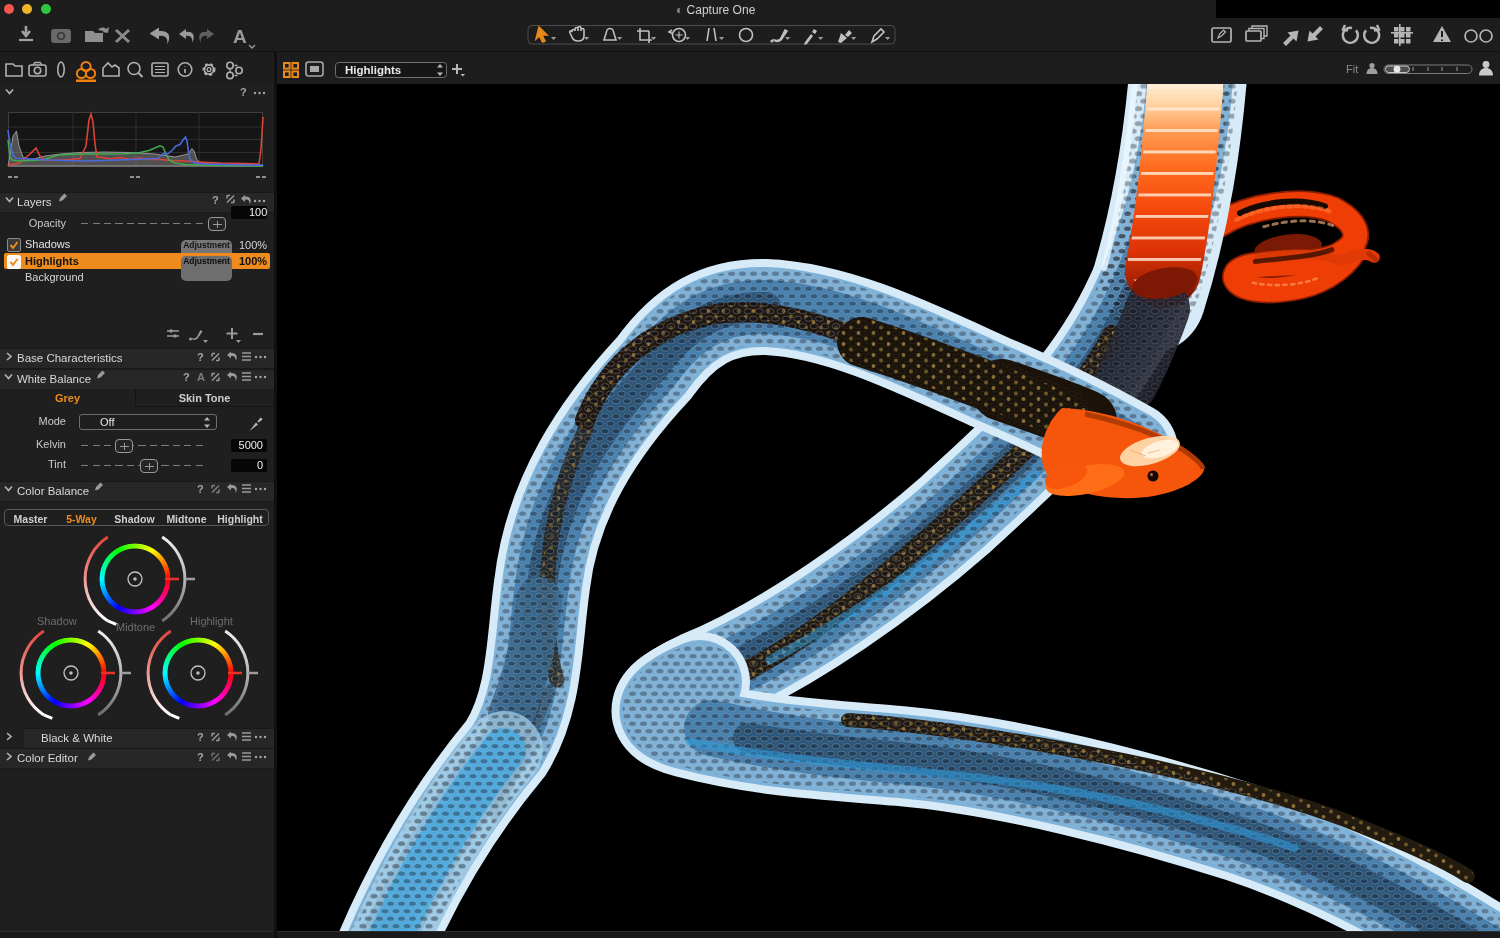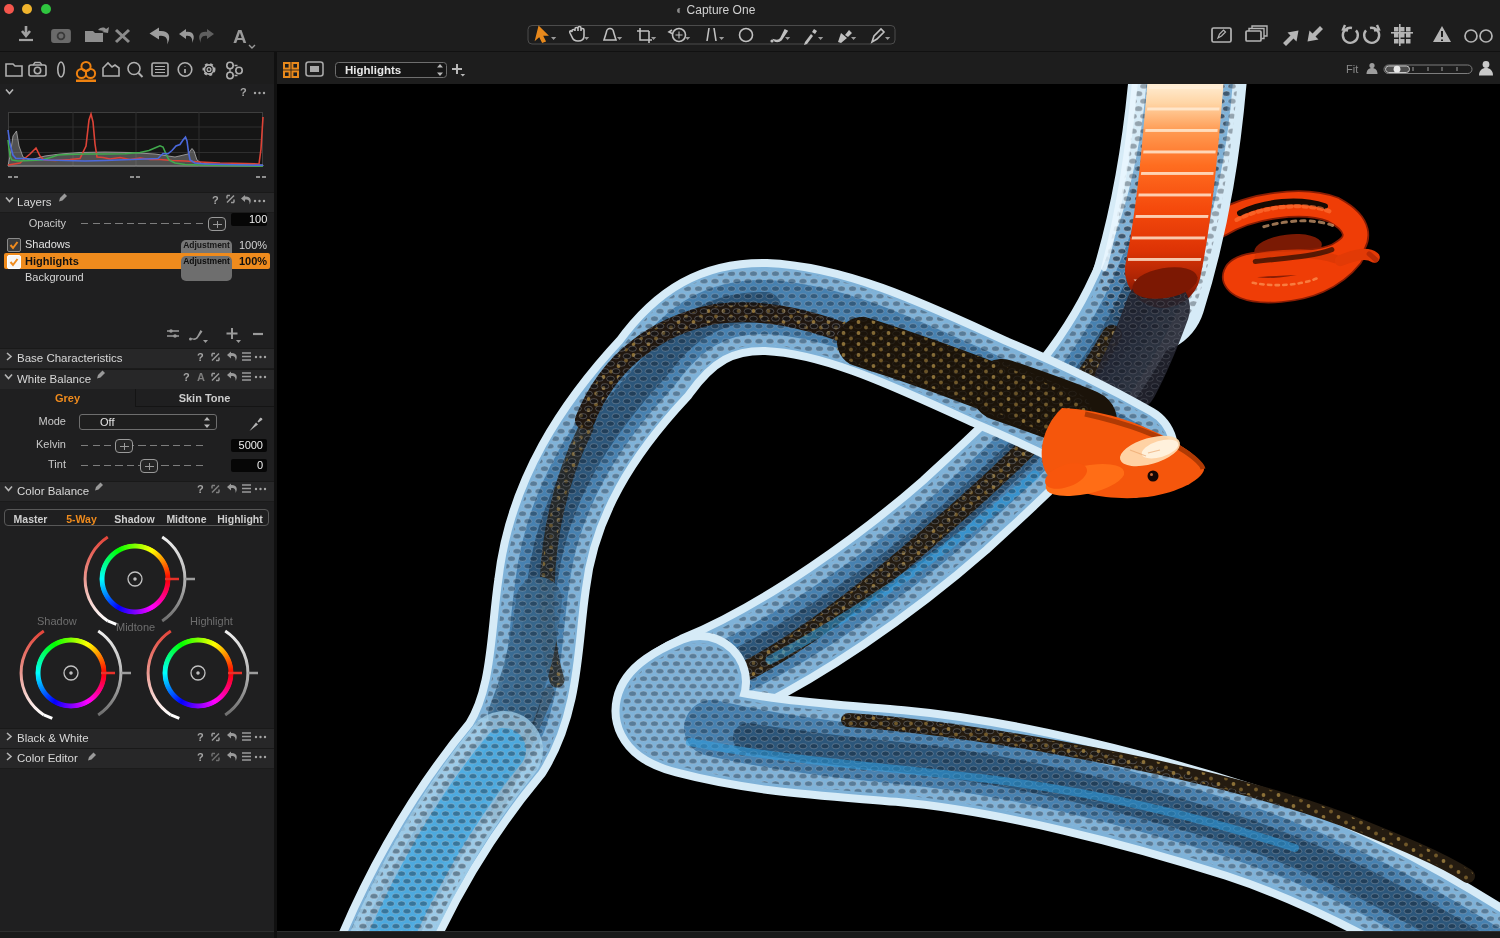--- a/index.html
+++ b/index.html
@@ -1,17 +1,17 @@
 <!DOCTYPE html>
 <html><head><meta charset="utf-8">
 <style>
   html,body{margin:0;padding:0;width:1500px;height:938px;overflow:hidden;background:#000;
     font-family:"Liberation Sans",sans-serif;-webkit-font-smoothing:antialiased;}
   .abs{position:absolute;}
-  #titlebar{left:0;top:0;width:1500px;height:18px;background:#1d1d1d;}
+  #titlebar{left:0;top:0;width:1216px;height:18px;background:#1d1d1d;}
   #toolbar1{left:0;top:18px;width:1500px;height:33px;background:#1d1d1d;border-bottom:1px solid #111;}
   #toolbar2{left:0;top:52px;width:1500px;height:32px;background:#1d1d1d;}
   #panel{left:0;top:84px;width:274px;height:854px;background:#1f1f20;}
   #viewer{left:277px;top:84px;width:1223px;height:848px;background:#000;}
   #viewer svg{filter:blur(0.6px);}
   #bottomstrip{left:0;top:931px;width:1500px;height:7px;background:#1a1a1a;border-top:1px solid #2e2e2e;}
   #vdivider{left:274px;top:52px;width:3px;height:886px;background:#101010;}
   .light{width:10px;height:10px;border-radius:50%;position:absolute;top:3.5px;}
   .ttl{color:#c9c9c9;font-size:12px;}
   .hdr{position:absolute;left:0;width:274px;height:19px;background:#272728;border-top:1px solid #191919;border-bottom:1px solid #1b1b1b;}
@@ -174,21 +174,21 @@
  </g>
 </svg>
 <div id="panel" class="abs">
   <div class="abs" style="left:8px;top:28px;width:255px;height:55px;background:#151515;border:1px solid #3e3e3e;box-sizing:border-box;"></div>
   <div class="hdr" style="top:108px;">
       <span class="htxt">Layers</span>
     </div>
   <div class="abs glabel" style="left:0;top:133px;width:66px;text-align:right;">Opacity</div>
   <div class="sliderdash" style="left:81px;top:139px;width:125px;"></div>
   <div class="handle" style="left:208px;top:133px;"></div>
-  <div class="valbox" style="left:231px;top:129px;padding-left:18px;">100</div>
+  <div class="valbox" style="left:231px;top:122px;padding-left:18px;">100</div>
   <div class="cbx" style="left:7px;top:154px;">
       <svg width="12" height="12">
         <path d="M2.5 6 l2.5 3 4.5-6" stroke="#ef8b1d" stroke-width="2" fill="none"></path>
       </svg>
     </div>
   <div class="abs glabel" style="left:25px;top:154px;color:#e2e2e2;">Shadows</div>
   <div class="pill" style="left:181px;top:156px;">Adjustment</div>
   <div class="pct" style="left:239px;top:155px;">100%</div>
   <div class="abs" style="left:4px;top:169px;width:266px;height:16px;background:#ef8b1d;border-radius:2px;"></div>
   <div class="cbx" style="left:7px;top:171px;background:#f6f6f6;border-color:#fff;">
@@ -229,21 +229,21 @@
   <div class="abs" style="left:59px;top:429px;width:45px;text-align:center;font-size:10.5px;font-weight:bold;color:#ef8b1d;">5-Way</div>
   <div class="abs" style="left:111px;top:429px;width:47px;text-align:center;font-size:10.5px;font-weight:bold;color:#cfcfcf;">Shadow</div>
   <div class="abs" style="left:163px;top:429px;width:47px;text-align:center;font-size:10.5px;font-weight:bold;color:#cfcfcf;">Midtone</div>
   <div class="abs" style="left:214px;top:429px;width:52px;text-align:center;font-size:10.5px;font-weight:bold;color:#cfcfcf;">Highlight</div>
   <div class="wheel" style="left:99px;top:459px;"></div>
   <div class="wheel" style="left:35px;top:553px;"></div>
   <div class="wheel" style="left:162px;top:553px;"></div>
   <div class="wlab" style="left:37px;top:531px;">Shadow</div>
   <div class="wlab" style="left:116px;top:537px;">Midtone</div>
   <div class="wlab" style="left:190px;top:531px;">Highlight</div>
-  <div class="hdr" style="top:644px;">
+  <div class="hdr" style="top:644px;margin-left:24px;">
       <span class="htxt">Black &amp; White</span>
     </div>
   <div class="hdr" style="top:664px;">
       <span class="htxt">Color Editor</span>
     </div>
   <svg class="abs" style="left:0;top:0;" width="274" height="854" viewBox="0 0 274 854" fill="none">
     <defs>
       <linearGradient id="gpink" x1="0" y1="0" x2="0" y2="1">
         <stop offset="0" stop-color="#e4453a"></stop>
           <stop offset=".45" stop-color="#e98f86"></stop>

